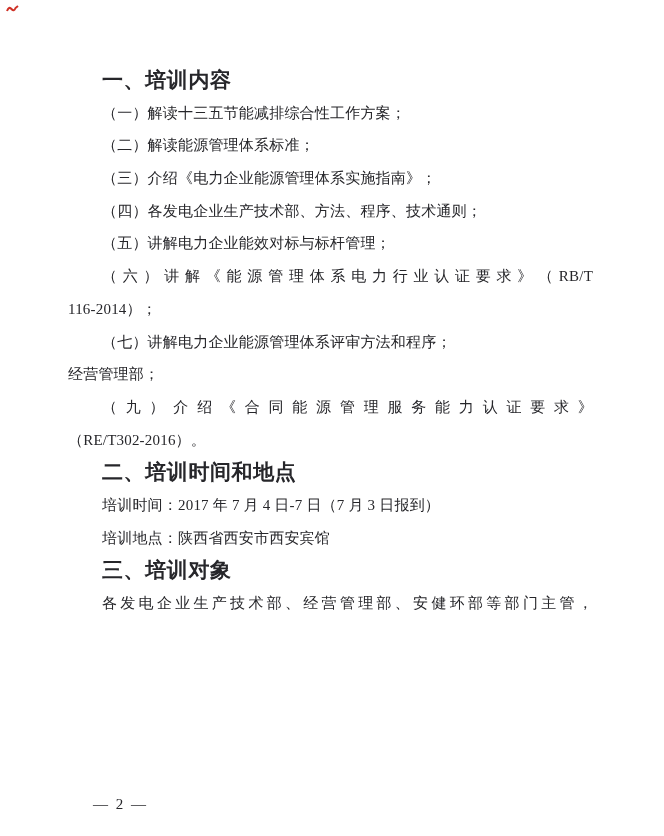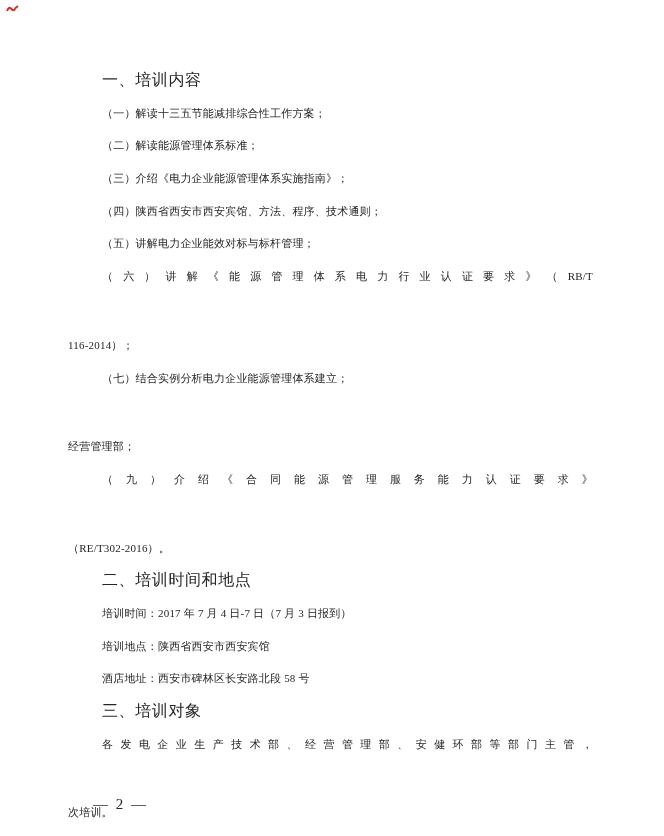--- a/index.html
+++ b/index.html
@@ -15,34 +15,34 @@
   .corner-mark { position: absolute; left: 6px; top: 4px; }
   .content {
     position: absolute;
     left: 68px;
     top: 64px;
     width: 525px;
   }
   .line {
     height: 32.7px;
     line-height: 32.7px;
-    font-size: 11px;
+    font-size: 15px;
     letter-spacing: 0.2px;
     white-space: pre-wrap;
     overflow: visible;
   }
   .h {
     font-family: "Liberation Sans", "DejaVu Sans", sans-serif;
-    font-weight: 400;
-    font-size: 16px;
+    font-weight: 700;
+    font-size: 21px;
     letter-spacing: 0.6px;
     text-indent: 34px;
   }
   .ind { text-indent: 34px; }
-  .cont { text-indent: 0; margin-top: 36px; }
+  .cont { text-indent: 0; }
   .fill {
     text-align: justify;
     text-align-last: justify;
   }
   .pagenum {
     position: absolute;
     left: 93px;
     top: 796px;
     font-size: 15px;
     letter-spacing: 2px;
@@ -57,35 +57,33 @@
   <svg class="corner-mark" width="13" height="10" viewBox="0 0 13 10">
     <path d="M1 7 Q3 2 5.5 5 T9.5 4 L12 2" stroke="#cf3126" stroke-width="2" fill="none"></path>
   </svg>
 
   <div class="content">
 
     <div class="line h">一、培训内容</div>
     <div class="line ind">（一）解读十三五节能减排综合性工作方案；</div>
     <div class="line ind">（二）解读能源管理体系标准；</div>
     <div class="line ind">（三）介绍《电力企业能源管理体系实施指南》；</div>
-    <div class="line ind">（四）陕西省西安市西安宾馆、方法、程序、技术通则；</div>
+    <div class="line ind">（四）各发电企业生产技术部、方法、程序、技术通则；</div>
     <div class="line ind">（五）讲解电力企业能效对标与标杆管理；</div>
     <div class="line ind fill">（六）讲解《能源管理体系电力行业认证要求》（RB/T</div>
     <div class="line cont">116-2014）；</div>
-    <div class="line ind">（七）结合实例分析电力企业能源管理体系建立；</div>
+    <div class="line ind">（七）讲解电力企业能源管理体系评审方法和程序；</div>
     <div class="line cont">经营管理部；</div>
     <div class="line ind fill">（九）介绍《合同能源管理服务能力认证要求》</div>
     <div class="line cont">（RE/T302-2016）。</div>
 
     <div class="line h">二、培训时间和地点</div>
     <div class="line ind">培训时间：2017 年 7 月 4 日-7 日（7 月 3 日报到）</div>
     <div class="line ind">培训地点：陕西省西安市西安宾馆</div>
-    <div class="line ind">酒店地址：西安市碑林区长安路北段 58 号</div>
 
     <div class="line h">三、培训对象</div>
     <div class="line ind fill">各发电企业生产技术部、经营管理部、安健环部等部门主管，</div>
-    <div class="line cont">次培训。</div>
 
   </div>
 
   <div class="pagenum">— 2 —</div>
 
 </div>
 
 </body></html>

